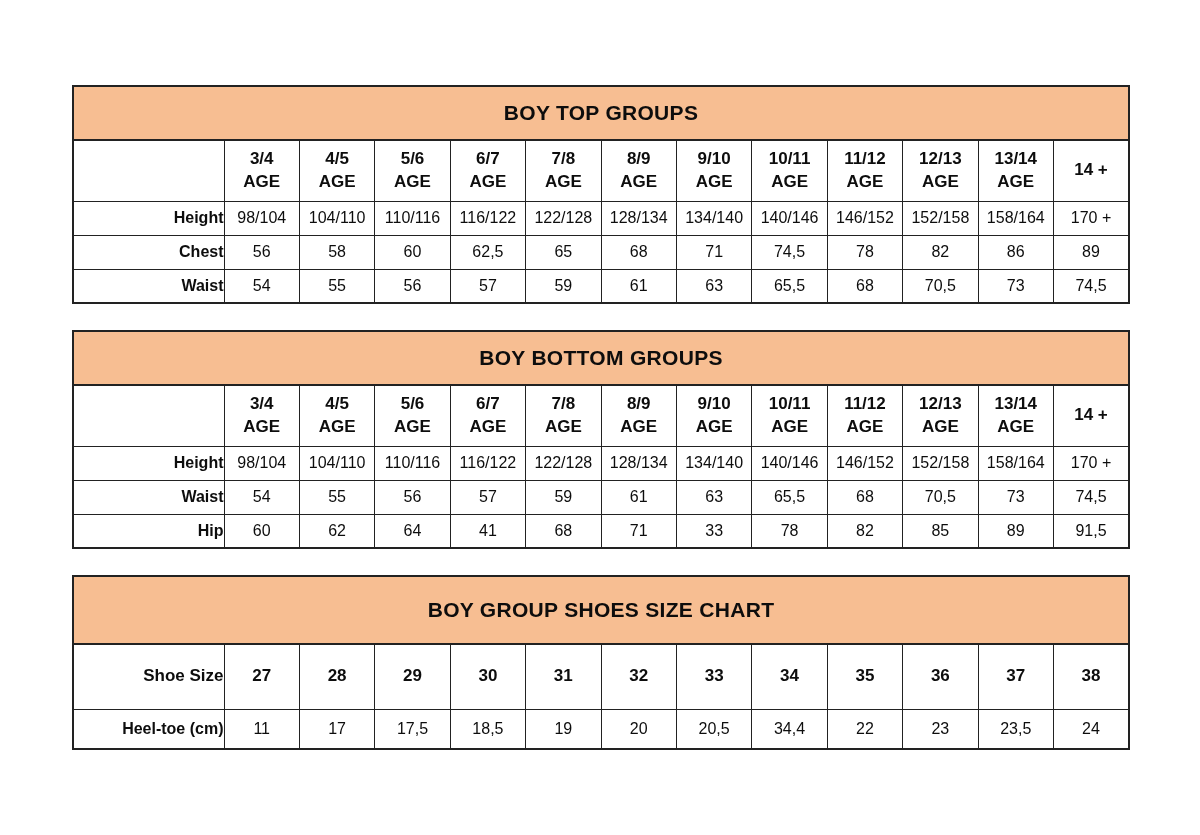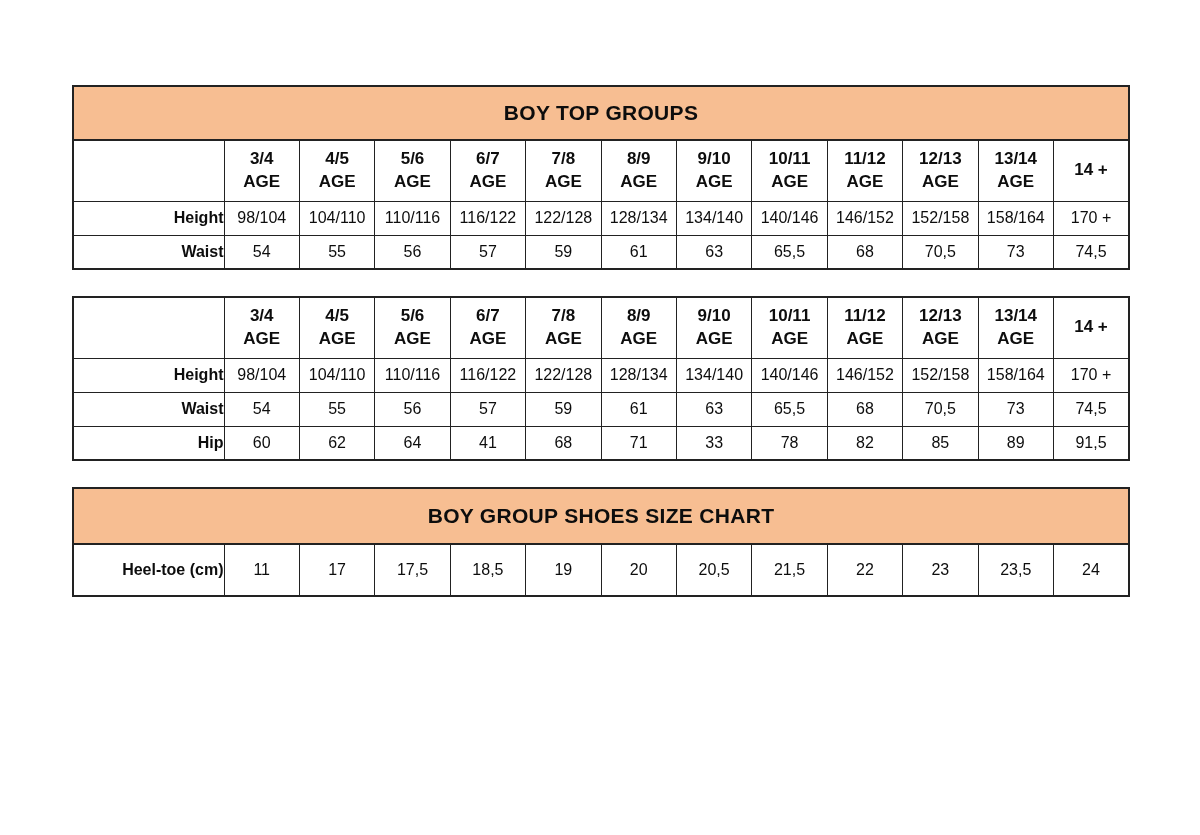--- a/index.html
+++ b/index.html
@@ -33,21 +33,21 @@
   }
 
   th.title-cell {
     background: var(--accent, #f7be92);
     height: 54px;
     font-size: 21px;
     font-weight: bold;
     letter-spacing: 0.3px;
     border: 2px solid var(--border, #222);
   }
-  .shoes th.title-cell { height: 56px; }
+  .shoes th.title-cell { height: 68px; }
 
   tr.header-row th {
     height: 61px;
     font-size: 17px;
     font-weight: bold;
     white-space: pre-line;
     line-height: 1.35;
     background: #ffffff;
   }
   .shoes tr.header-row th { height: 65px; }
@@ -57,21 +57,21 @@
     padding-left: 13px;
     font-weight: bold;
     font-size: 16px;
   }
 
   tbody td {
     height: 34px;
     font-size: 16px;
     font-weight: normal;
   }
-  .shoes tbody td { height: 52px; }
+  .shoes tbody td { height: 40px; }
 </style>
 </head>
 <body style="background: rgb(255, 255, 255);">
 
 <main>
   <section class="chart-block">
       <table>
         <colgroup>
           <col class="label-col">
           <col>
@@ -128,20 +128,35 @@
             <td>122/128</td>
             <td>128/134</td>
             <td>134/140</td>
             <td>140/146</td>
             <td>146/152</td>
             <td>152/158</td>
             <td>158/164</td>
             <td>170 +</td>
           </tr>
           <tr>
+            <td class="label">Chest</td>
+            <td>56</td>
+            <td>58</td>
+            <td>60</td>
+            <td>62,5</td>
+            <td>65</td>
+            <td>68</td>
+            <td>71</td>
+            <td>74,5</td>
+            <td>78</td>
+            <td>82</td>
+            <td>86</td>
+            <td>89</td>
+          </tr>
+          <tr>
             <td class="label">Waist</td>
             <td>54</td>
             <td>55</td>
             <td>56</td>
             <td>57</td>
             <td>59</td>
             <td>61</td>
             <td>63</td>
             <td>65,5</td>
             <td>68</td>
@@ -163,20 +178,23 @@
           <col>
           <col>
           <col>
           <col>
           <col>
           <col>
           <col>
           <col>
         </colgroup>
         <thead>
+          <tr>
+            <th colspan="13" class="title-cell">BOY BOTTOM GROUPS</th>
+          </tr>
           <tr class="header-row">
             <th class="corner"></th>
             <th>3/4
 AGE</th>
             <th>4/5
 AGE</th>
             <th>5/6
 AGE</th>
             <th>6/7
 AGE</th>
@@ -260,32 +278,47 @@
           <col>
           <col>
           <col>
           <col>
           <col>
         </colgroup>
         <thead>
           <tr>
             <th colspan="13" class="title-cell">BOY GROUP SHOES SIZE CHART</th>
           </tr>
+          <tr class="header-row">
+            <th class="corner">Shoe Size</th>
+            <th>27</th>
+            <th>28</th>
+            <th>29</th>
+            <th>30</th>
+            <th>31</th>
+            <th>32</th>
+            <th>33</th>
+            <th>34</th>
+            <th>35</th>
+            <th>36</th>
+            <th>37</th>
+            <th>38</th>
+          </tr>
         </thead>
         <tbody>
           <tr>
             <td class="label">Heel-toe (cm)</td>
             <td>11</td>
             <td>17</td>
             <td>17,5</td>
             <td>18,5</td>
             <td>19</td>
             <td>20</td>
             <td>20,5</td>
-            <td>21,5</td>
+            <td>34,4</td>
             <td>22</td>
             <td>23</td>
             <td>23,5</td>
             <td>24</td>
           </tr>
         </tbody>
       </table>
     </section>
 </main>
 

